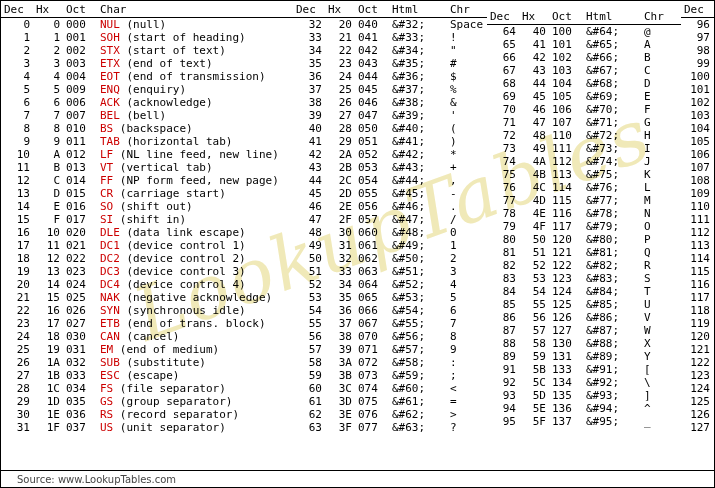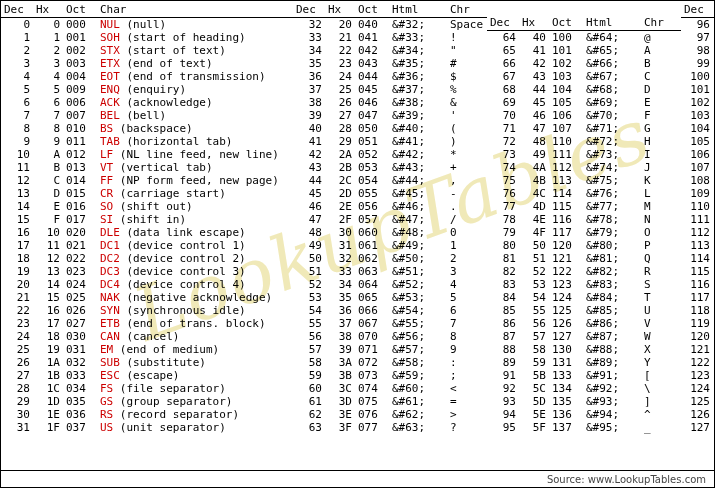--- a/index.html
+++ b/index.html
@@ -33,21 +33,21 @@
     letter-spacing: 2px;
     user-select: none;
     z-index: 0;
     white-space: nowrap;
   }
   .tables {
     position: relative;
     z-index: 1;
     display: flex;
     flex-direction: row;
-    align-items: flex-end;
+    align-items: center;
     padding-top: 2px;
   }
   table.ascii {
     border-collapse: collapse;
     font-size: 11px;
     line-height: 13.0px;
     table-layout: fixed;
   }
   table.ascii th {
     font-weight: normal;
@@ -73,26 +73,27 @@
   }
   .blk1 { width: 272px; }
   .blk2 { width: 157px; }
   .blk3 { width: 142px; }
   .blk4 { width: 141px; }
   .footer {
     position: absolute;
     left: 0;
     right: 0;
     bottom: 2px;
-    text-align: right;
+    text-align: left;
     font-family: "DejaVu Sans", "Liberation Sans", sans-serif;
     font-size: 10px;
     color: #444444;
     padding-right: 8px;
     z-index: 2;
+    padding-left: 16px;
   }
   .footer-rule {
     position: absolute;
     left: 0;
     right: 0;
     bottom: 16px;
     height: 1px;
     background: #000000;
     z-index: 2;
   }

